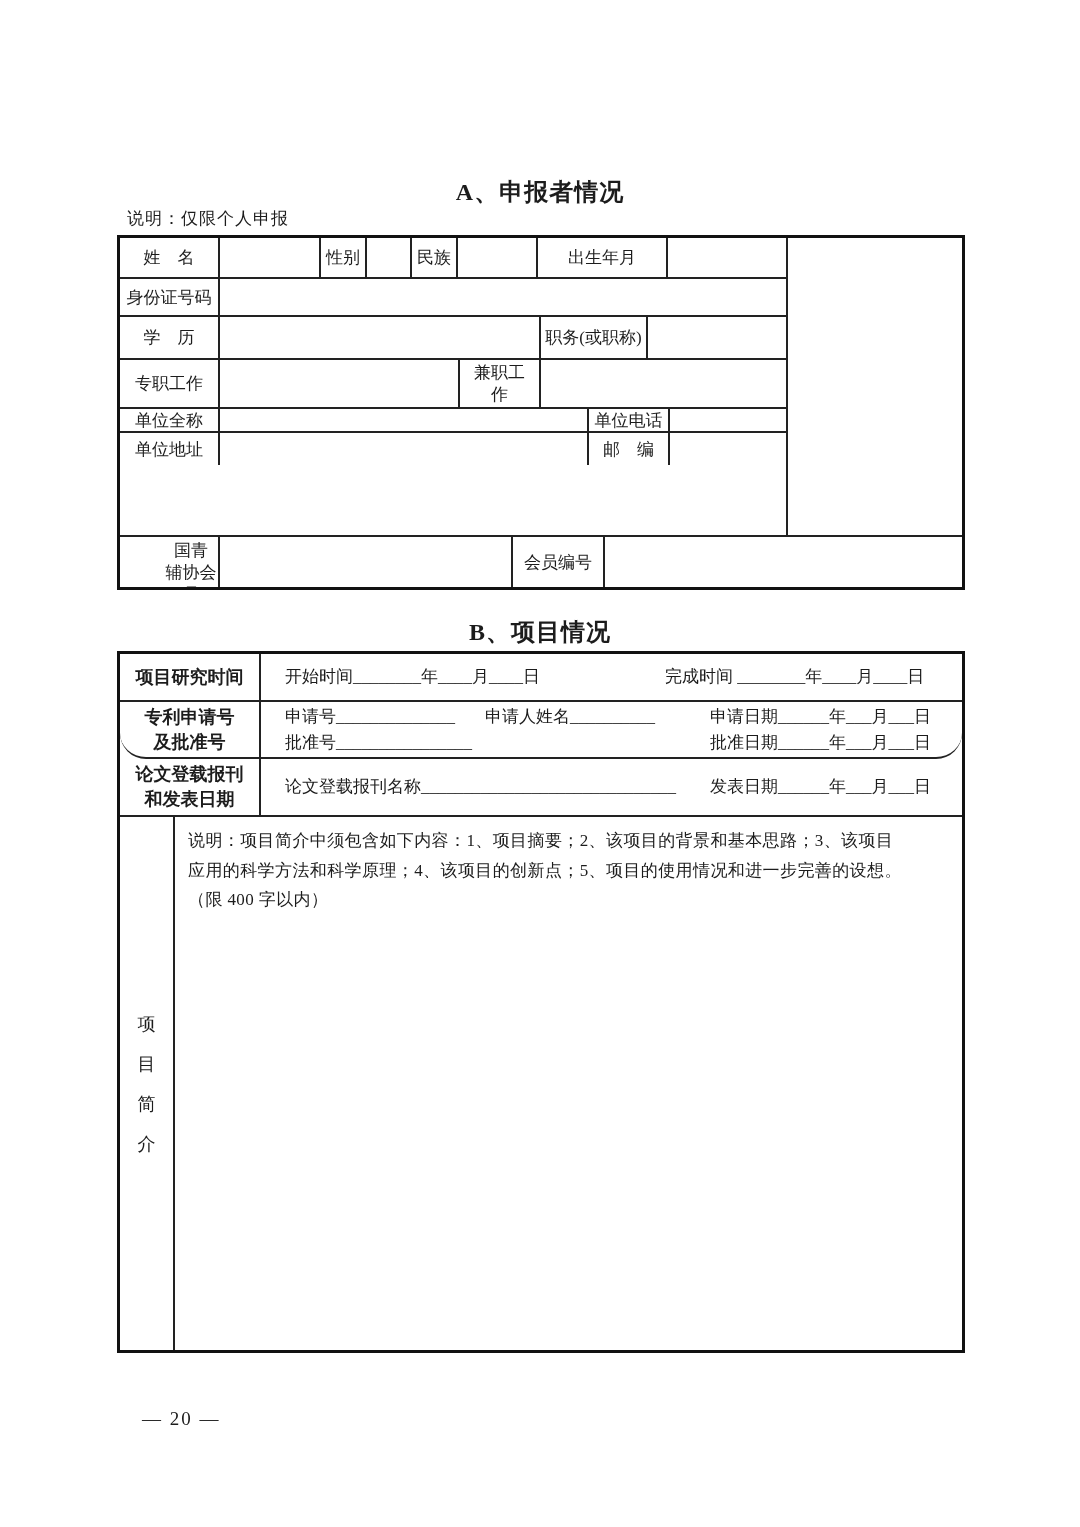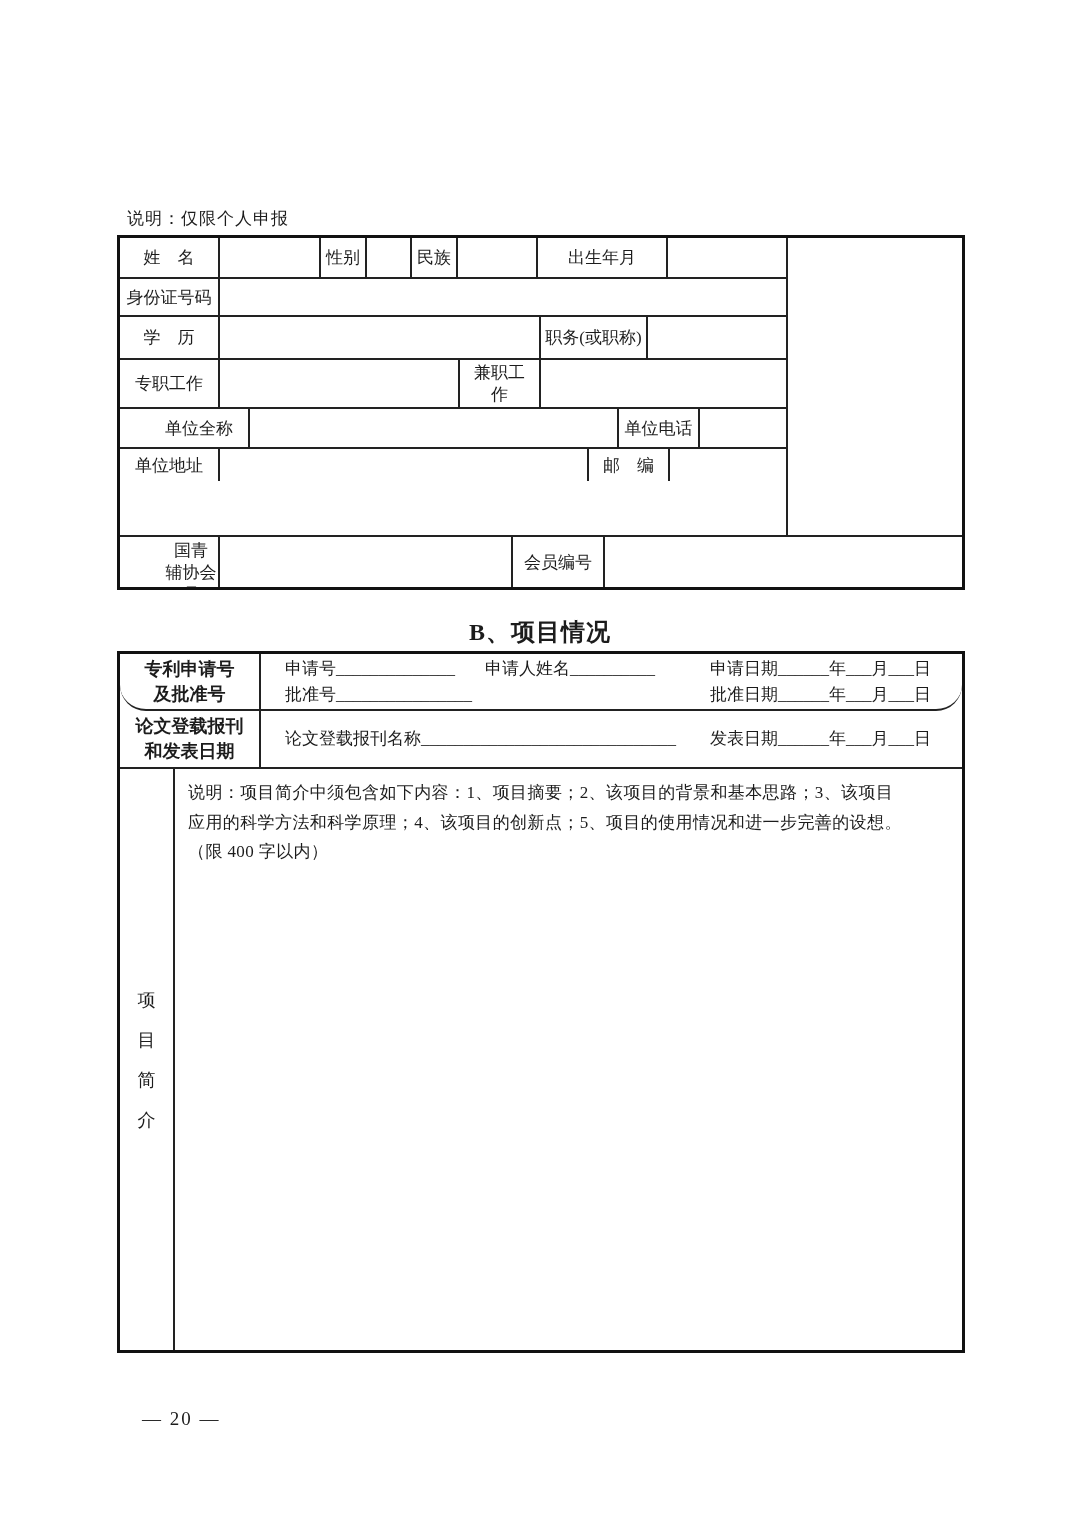--- a/index.html
+++ b/index.html
@@ -39,21 +39,21 @@
   .a-photo { flex: 1; display: flex; align-items: center; justify-content: center;
              text-align: center; white-space: pre-line; line-height: 26px; }
   .arow { display: flex; border-bottom: 2px solid #222; }
   .arow:last-child { border-bottom: none; }
   .c { border-right: 2px solid #222; display: flex; align-items: center; justify-content: center;
        text-align: center; overflow: hidden; }
   .c:last-child { border-right: none; }
   .fill { flex: 1; }
   .pre { white-space: pre-line; line-height: 22px; padding-left: 44px; }
   .r1 { height: 41px; } .r2 { height: 38px; } .r3 { height: 43px; }
-  .r4 { height: 49px; } .r5 { height: 40px; padding-left: 30px; } .r6 { height: 32px; } .r7 { height: 36px; }
+  .r4 { height: 49px; } .r5 { height: 24px; } .r6 { height: 32px; } .r7 { height: 36px; }
   .a-bottom { height: 50px; display: flex; }
   .wrap54 { width: 56px; line-height: 22px; }
 
   
   #tableB {
     position: absolute; left: 117px; top: 651px;
     width: 848px; height: 702px;
     border: 3px solid #111;
     display: flex; flex-direction: column;
     font-size: 17px;
@@ -85,20 +85,21 @@
   #pageNum {
     position: absolute; left: 142px; top: 1408px;
     font-size: 19px; letter-spacing: 2px;
   }
 </style>
 </head>
 <body>
 
 <div class="page">
 
+  <div id="titleA" class="sec-title">A、申报者情况</div>
   <div id="noteA">说明：仅限个人申报</div>
 
   <div id="tableA">
     <div class="a-top">
       <div class="a-main">
 
         <div class="arow r1">
           <div class="c" style="width:100px">姓　名</div>
           <div class="c" style="width:101px"></div>
           <div class="c" style="width:46px">性别</div>
@@ -154,20 +155,29 @@
       <div class="c" style="width:293px"></div>
       <div class="c" style="width:92px">会员编号</div>
       <div class="c fill"></div>
     </div>
   </div>
 
   <div id="titleB" class="sec-title">B、项目情况</div>
 
   <div id="tableB">
 
+    <div class="brow br1">
+      <div class="blab">项目研究时间</div>
+      <div class="bcontent">
+        <div class="bline">
+          <span class="w380">开始时间________年____月____日</span>
+          <span>完成时间 ________年____月____日</span>
+        </div>
+      </div>
+    </div>
 
     <div class="brow br2">
       <div class="blab">专利申请号
 及批准号</div>
       <div class="bcontent">
         <div class="bline">
           <span class="w200">申请号______________</span>
           <span class="w225">申请人姓名__________</span>
           <span>申请日期______年___月___日</span>
         </div>

